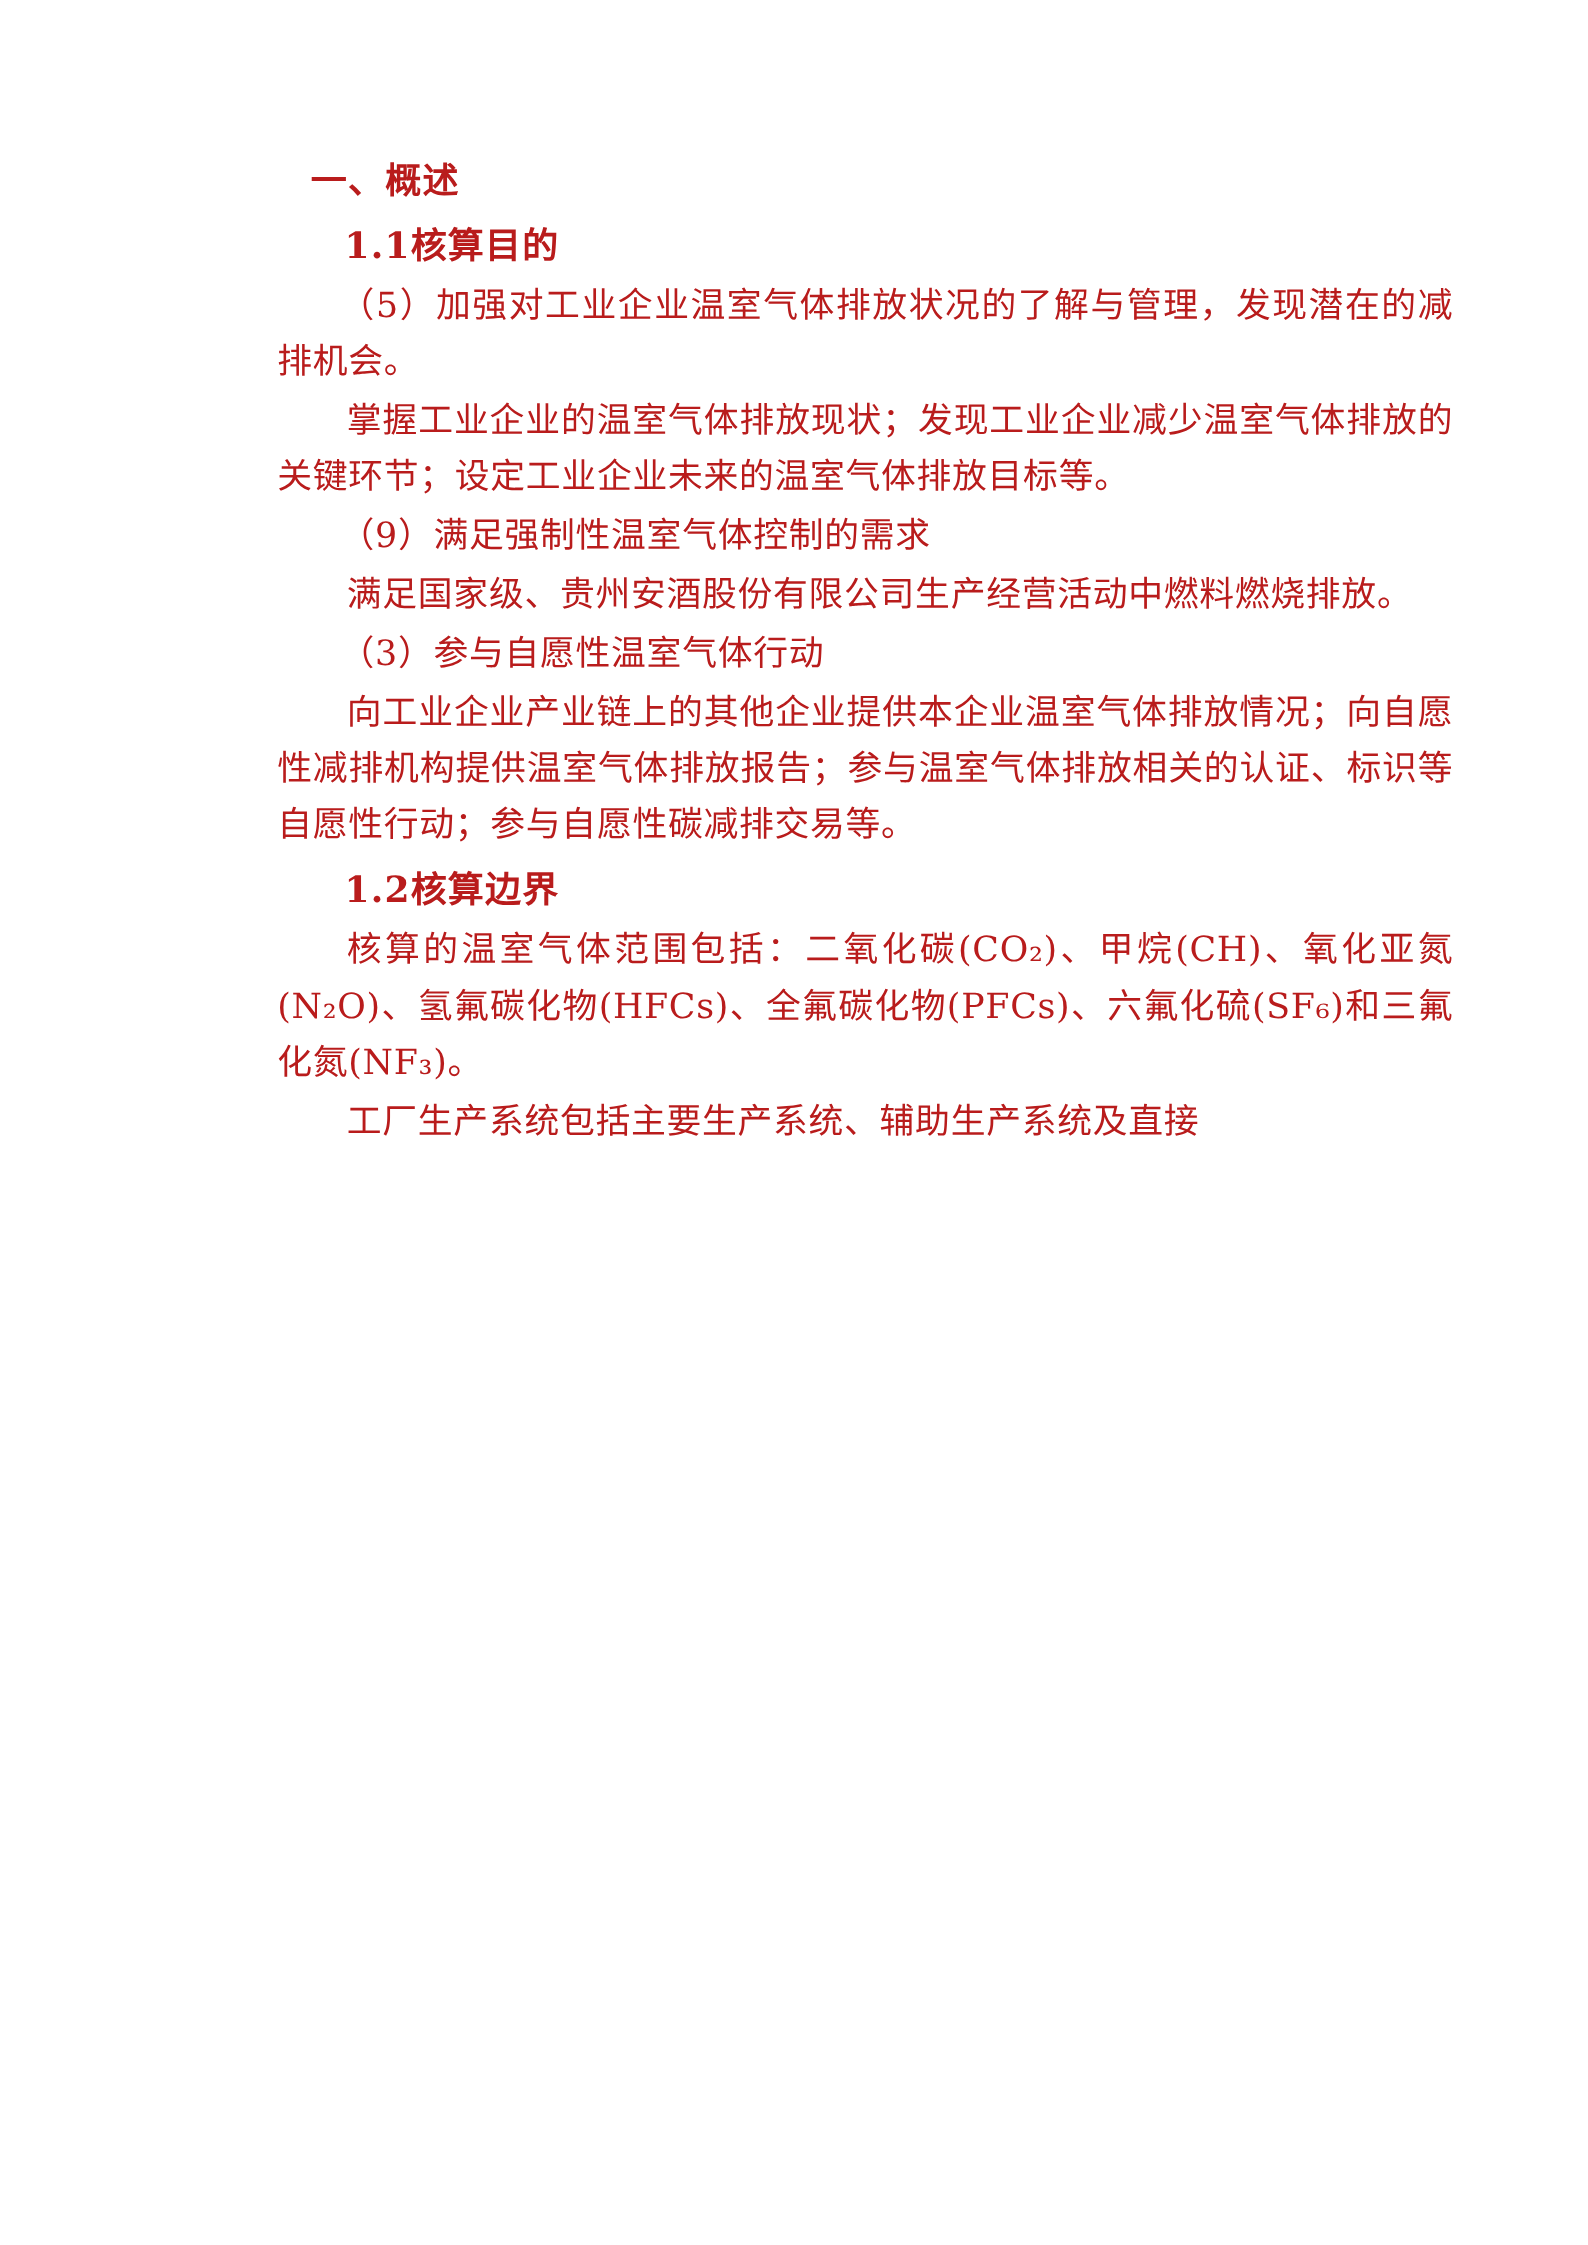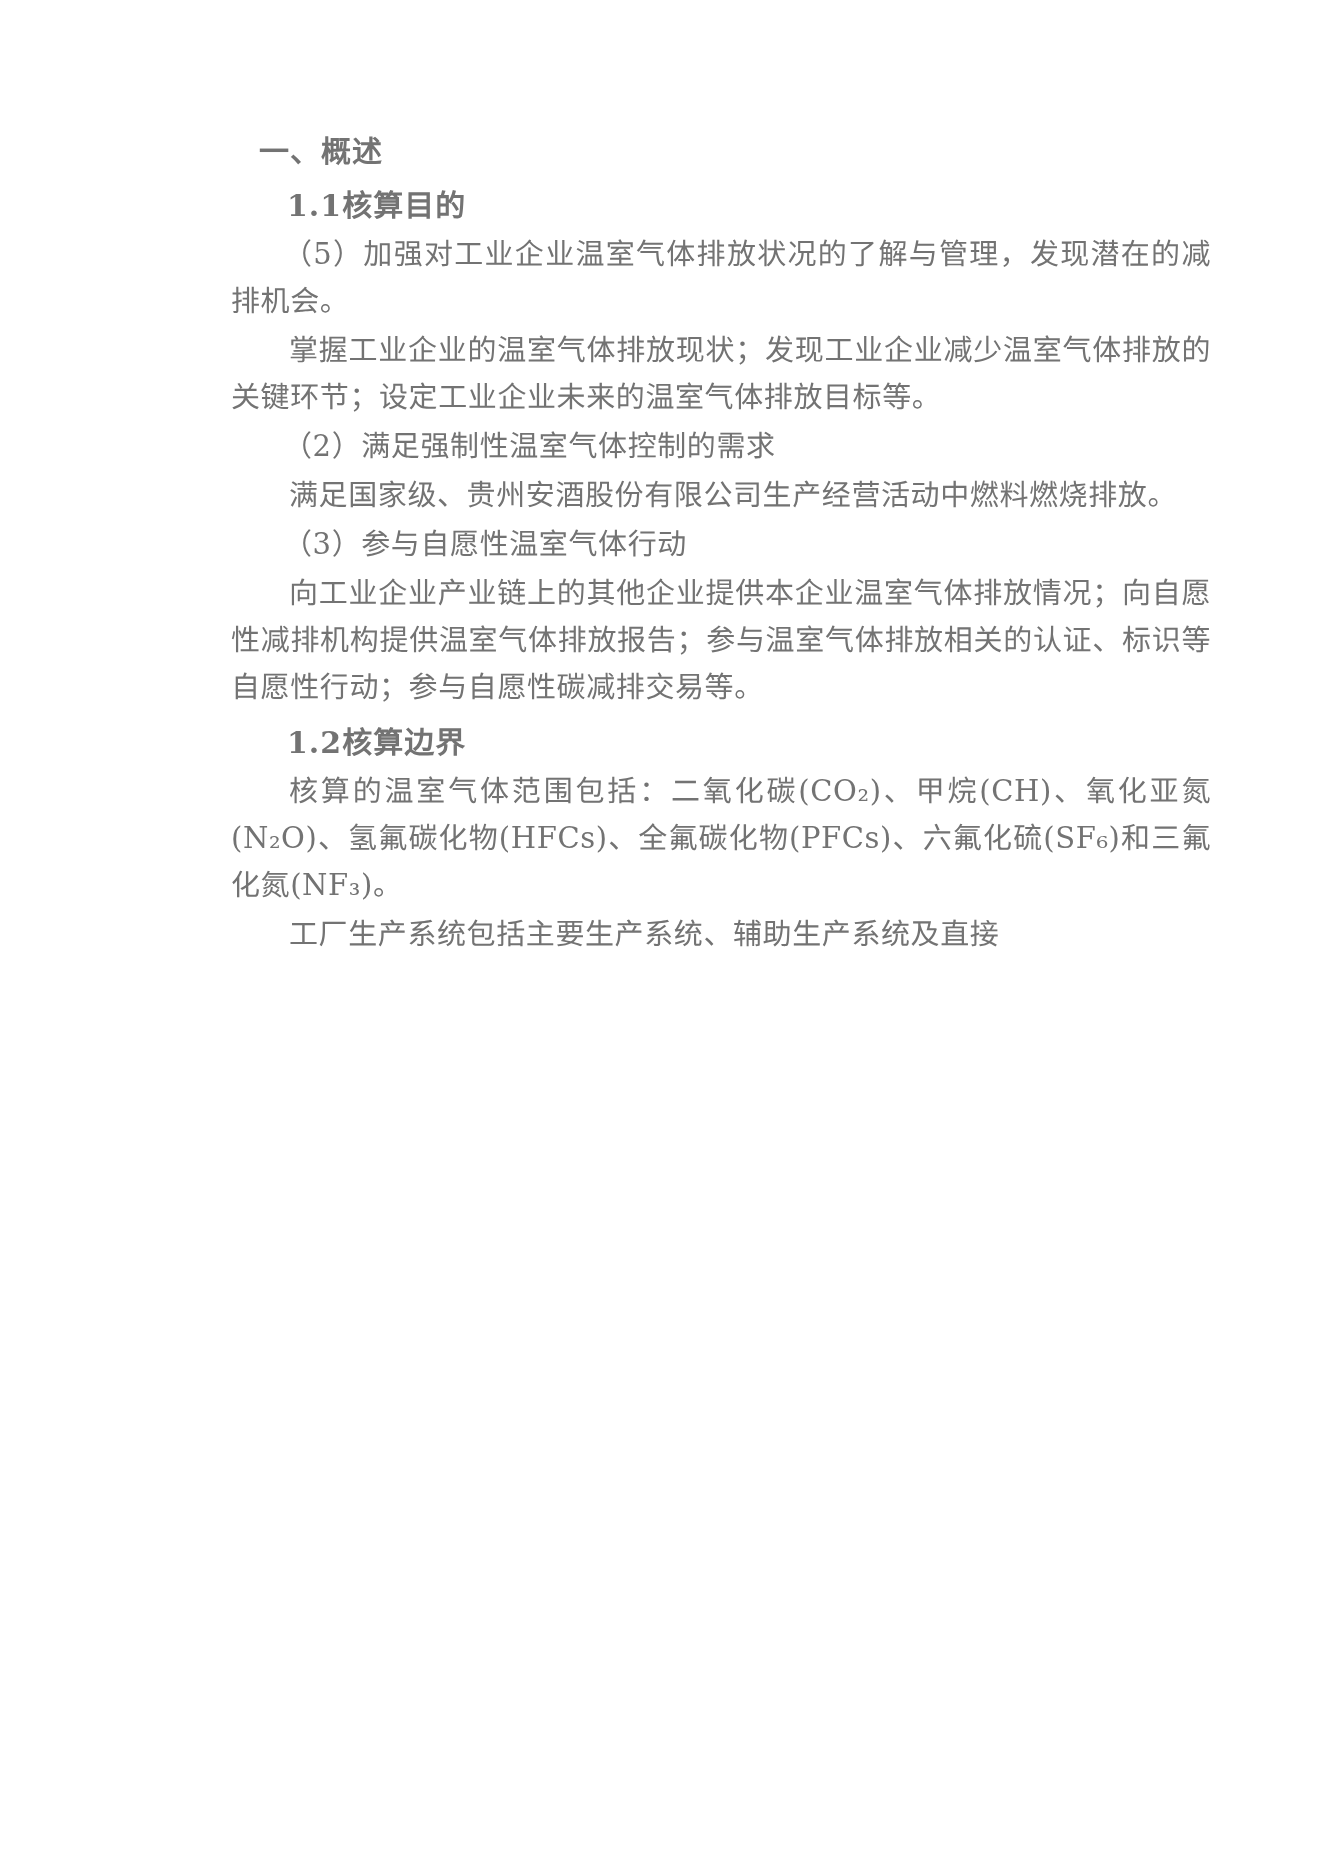--- a/index.html
+++ b/index.html
@@ -8,21 +8,21 @@
     background: #ffffff;
   }
   .page {
     position: relative;
     width: 1197px;
     height: 1871px;
     background: #ffffff;
     margin: 0 auto;
     overflow: hidden;
     font-family: "DejaVu Serif", "Liberation Serif", serif;
-    color: #737373;
+    color: #b91c1c;
     border-radius: 28px;
   }
   .content {
     position: absolute;
     left: 168px;
     top: 130px;
     width: 980px;
   }
   .h1 {
     font-size: 30px;
@@ -68,21 +68,21 @@
   <div class="content">
 
     <div class="h1">一、概述</div>
 
     <div class="h2">
       <span class="num latin">1.1</span><span>核算目的</span>
     </div>
 
     <p class="indent-paren">（5）加强对工业企业温室气体排放状况的了解与管理，发现潜在的减排机会。</p>
     <p class="indent">掌握工业企业的温室气体排放现状；发现工业企业减少温室气体排放的关键环节；设定工业企业未来的温室气体排放目标等。</p>
-    <p class="indent-paren">（2）满足强制性温室气体控制的需求</p>
+    <p class="indent-paren">（9）满足强制性温室气体控制的需求</p>
     <p class="indent">满足国家级、贵州安酒股份有限公司生产经营活动中燃料燃烧排放。</p>
     <p class="indent-paren">（3）参与自愿性温室气体行动</p>
     <p class="indent">向工业企业产业链上的其他企业提供本企业温室气体排放情况；向自愿性减排机构提供温室气体排放报告；参与温室气体排放相关的认证、标识等自愿性行动；参与自愿性碳减排交易等。</p>
 
     <div class="h2">
       <span class="num latin">1.2</span><span>核算边界</span>
     </div>
 
     <p class="indent">核算的温室气体范围包括：二氧化碳(CO₂)、甲烷(CH)、氧化亚氮(N₂O)、氢氟碳化物(HFCs)、全氟碳化物(PFCs)、六氟化硫(SF₆)和三氟化氮(NF₃)。</p>
     <p class="indent">工厂生产系统包括主要生产系统、辅助生产系统及直接</p>

